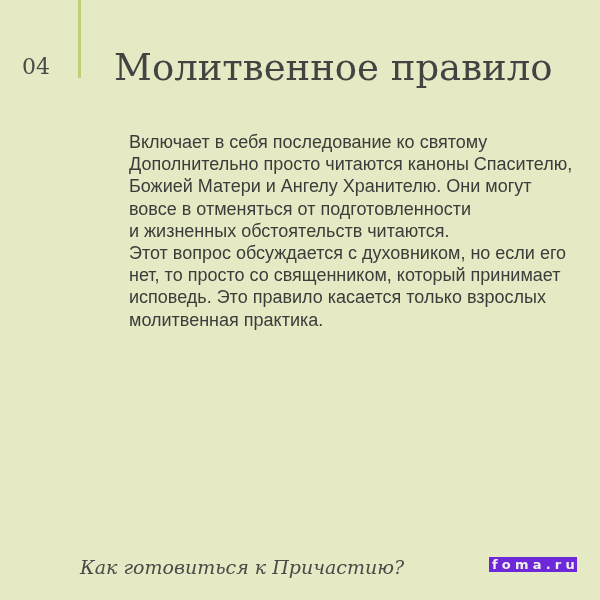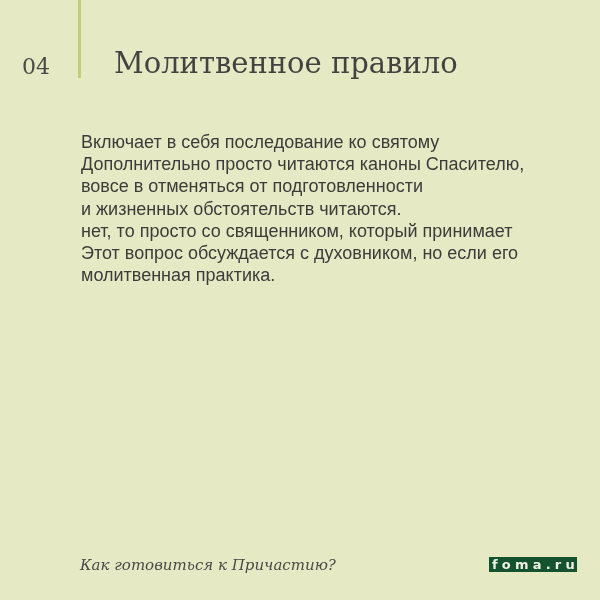--- a/index.html
+++ b/index.html
@@ -22,68 +22,70 @@
       font-family: "DejaVu Serif", serif;
       font-size: 22px;
       color: #4a4a48;
       letter-spacing: 0px;
       text-align: right;
     }
     .title {
       position: absolute;
       left: 114px; top: 46px;
       font-family: "DejaVu Serif", serif;
-      font-size: 29px;
+      font-size: 37px;
       color: #434341;
       white-space: nowrap;
     }
     .body-text {
       position: absolute;
       left: 81px; top: 131px;
       width: 500px;
       font-family: "Liberation Sans", sans-serif;
       font-size: 18px;
       line-height: 22.2px;
       color: #3c3c3a;
     }
-    .body-text div { white-space: nowrap; }
+    .body-text div { white-space: nowrap; margin-left: 48px; }
     .footer-q {
       position: absolute;
       left: 80px; top: 556px;
       font-family: "DejaVu Serif", serif;
       font-style: italic;
-      font-size: 15px;
+      font-size: 19px;
       color: #4a4a48;
     }
     .logo {
       position: absolute;
       left: 489px; top: 557px;
       width: 88px; height: 15px;
-      background: #14532d;
+      background: #6d28d9;
       color: #f0f0e6;
       font-family: "DejaVu Sans", sans-serif;
       font-weight: bold;
       font-size: 13px;
       line-height: 15px;
       letter-spacing: 4.2px;
       text-align: center;
       text-indent: 3px;
     }
   </style>
 </head>
 <body>
 
 <div class="vline"></div>
 <div class="num">04</div>
 <div class="title">Молитвенное правило</div>
 
 <div class="body-text">
   <div>Включает в себя последование ко святому</div>
   <div>Дополнительно просто читаются каноны Спасителю,</div>
+  <div>Божией Матери и Ангелу Хранителю. Они могут</div>
   <div>вовсе в отменяться от подготовленности</div>
   <div>и жизненных обстоятельств читаются.</div>
+  <div>Этот вопрос обсуждается с духовником, но если его</div>
   <div>нет, то просто со священником, который принимает</div>
-  <div>Этот вопрос обсуждается с духовником, но если его</div>
+  <div>исповедь. Это правило касается только взрослых</div>
   <div>молитвенная практика.</div>
 </div>
 
 <div class="footer-q">Как готовиться к Причастию?</div>
 <div class="logo">foma.ru</div>
 
 </body></html>

